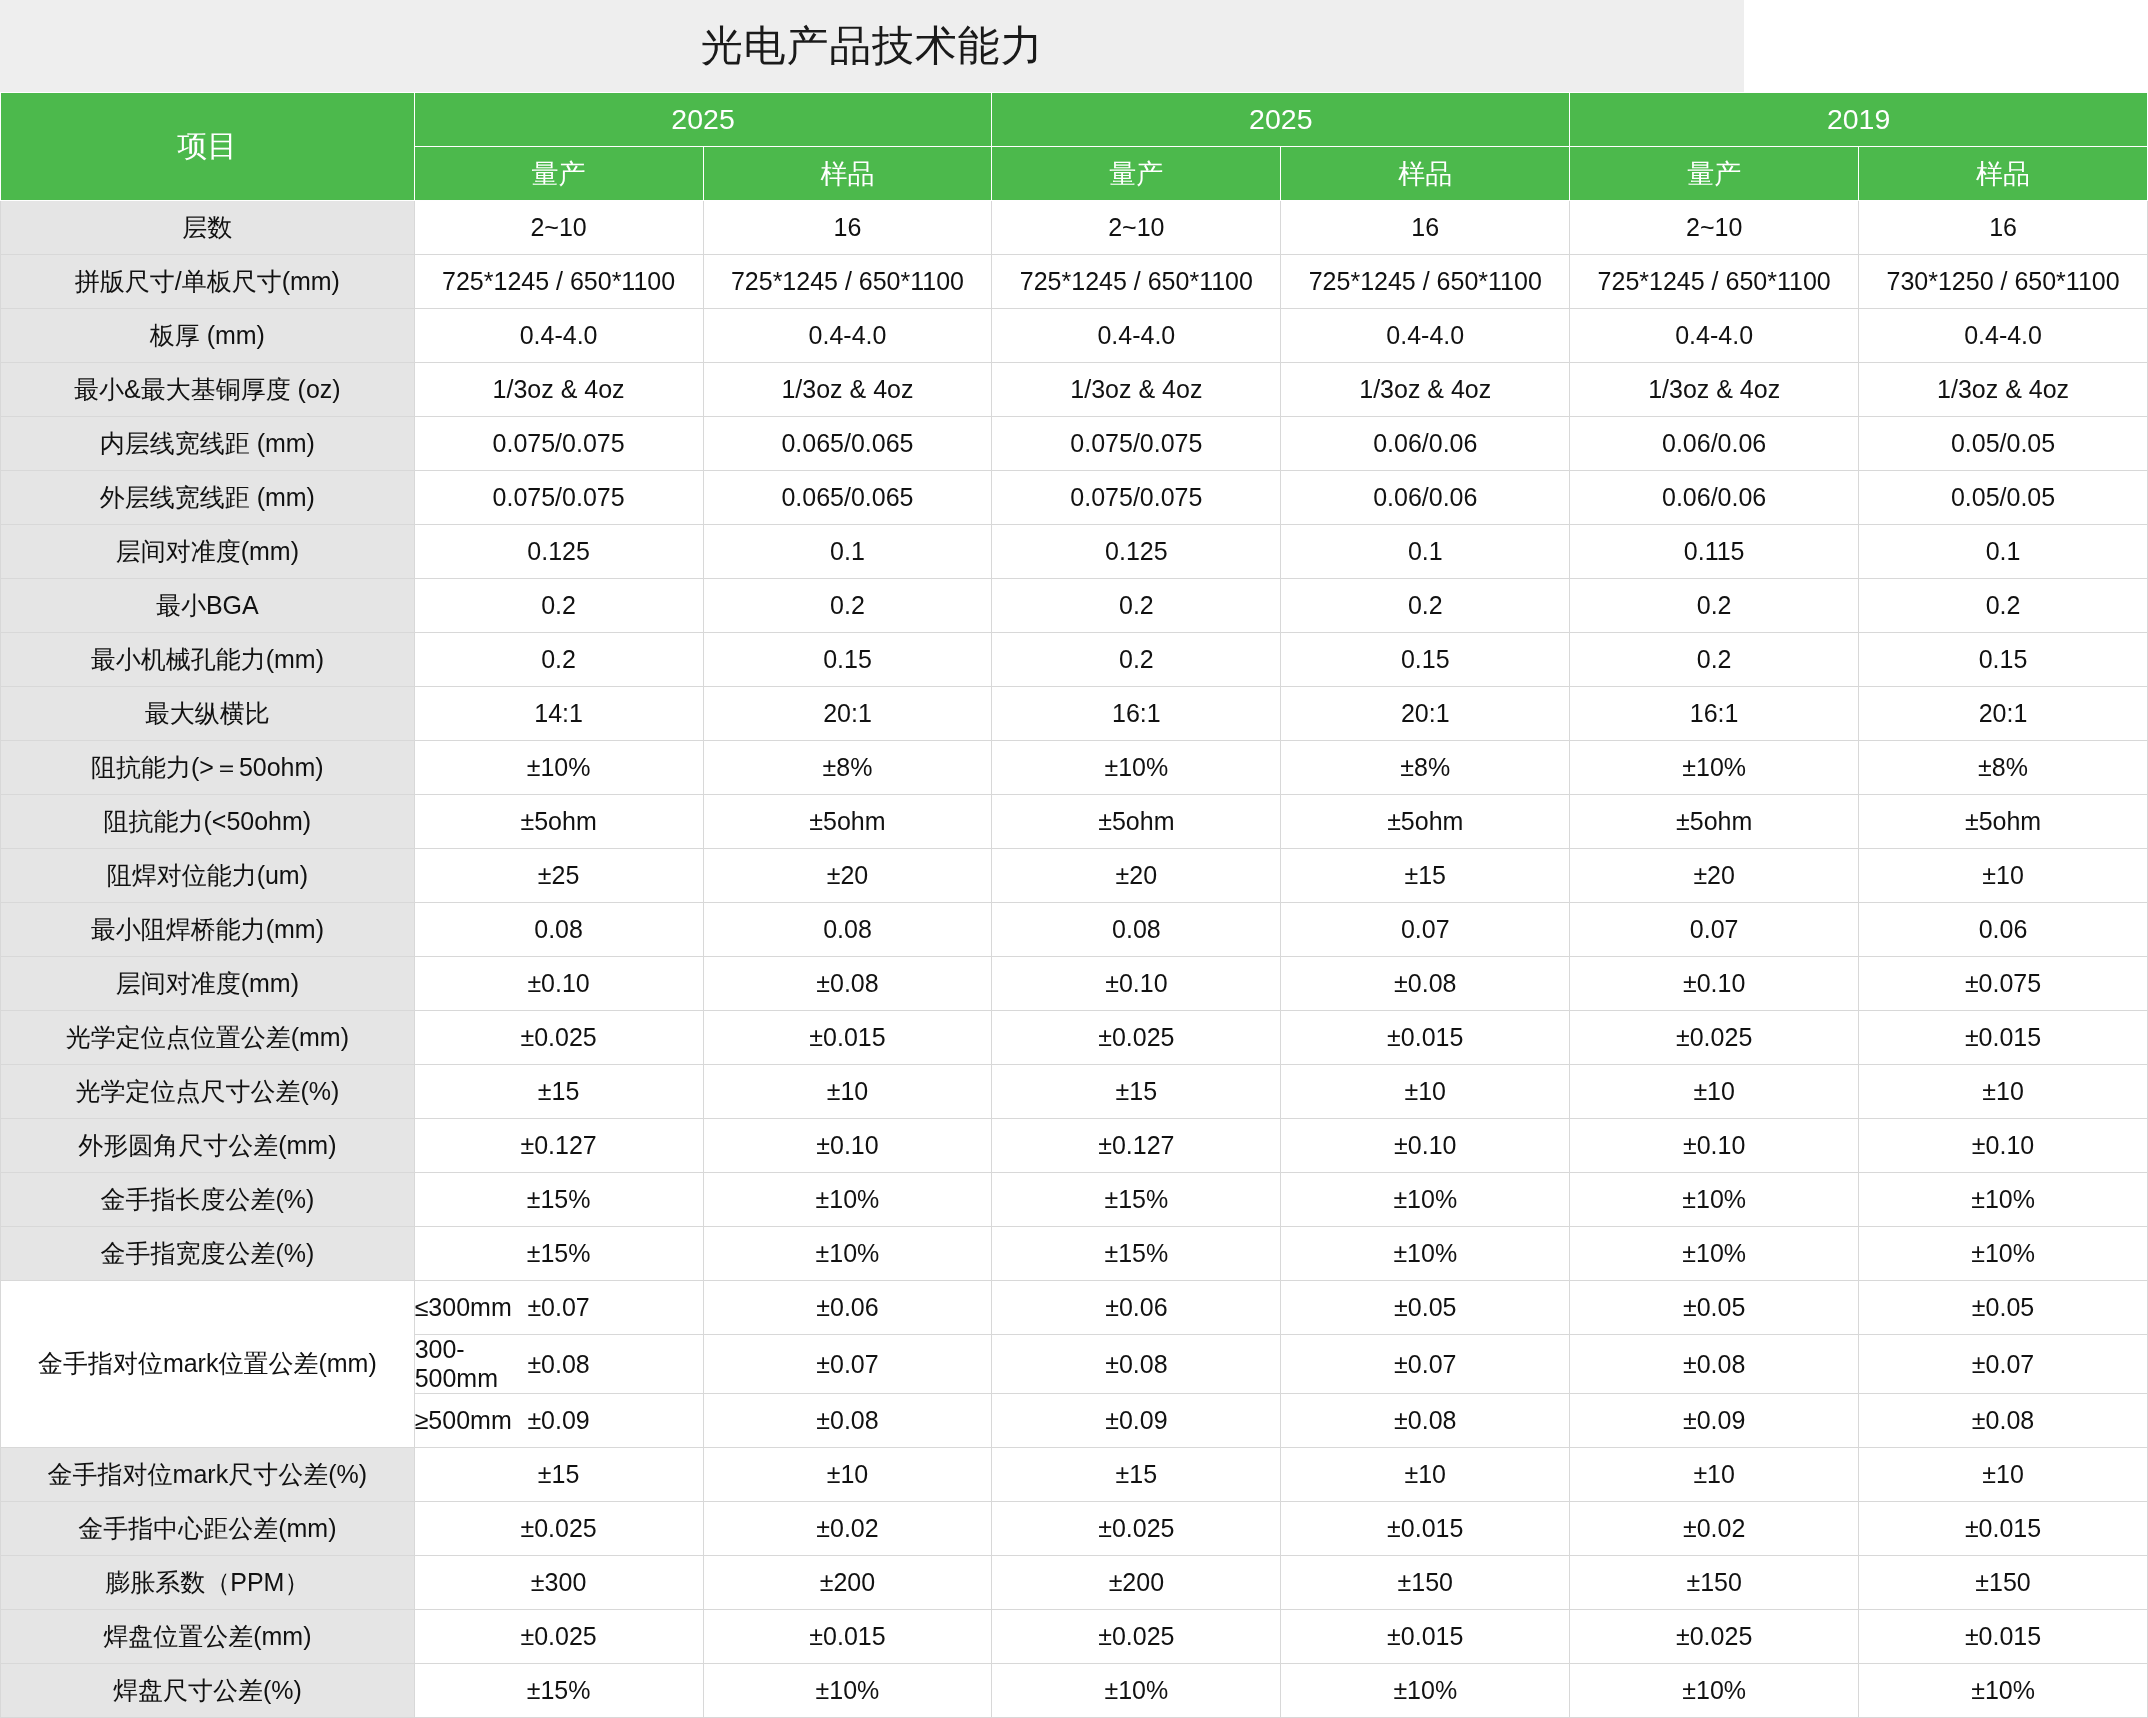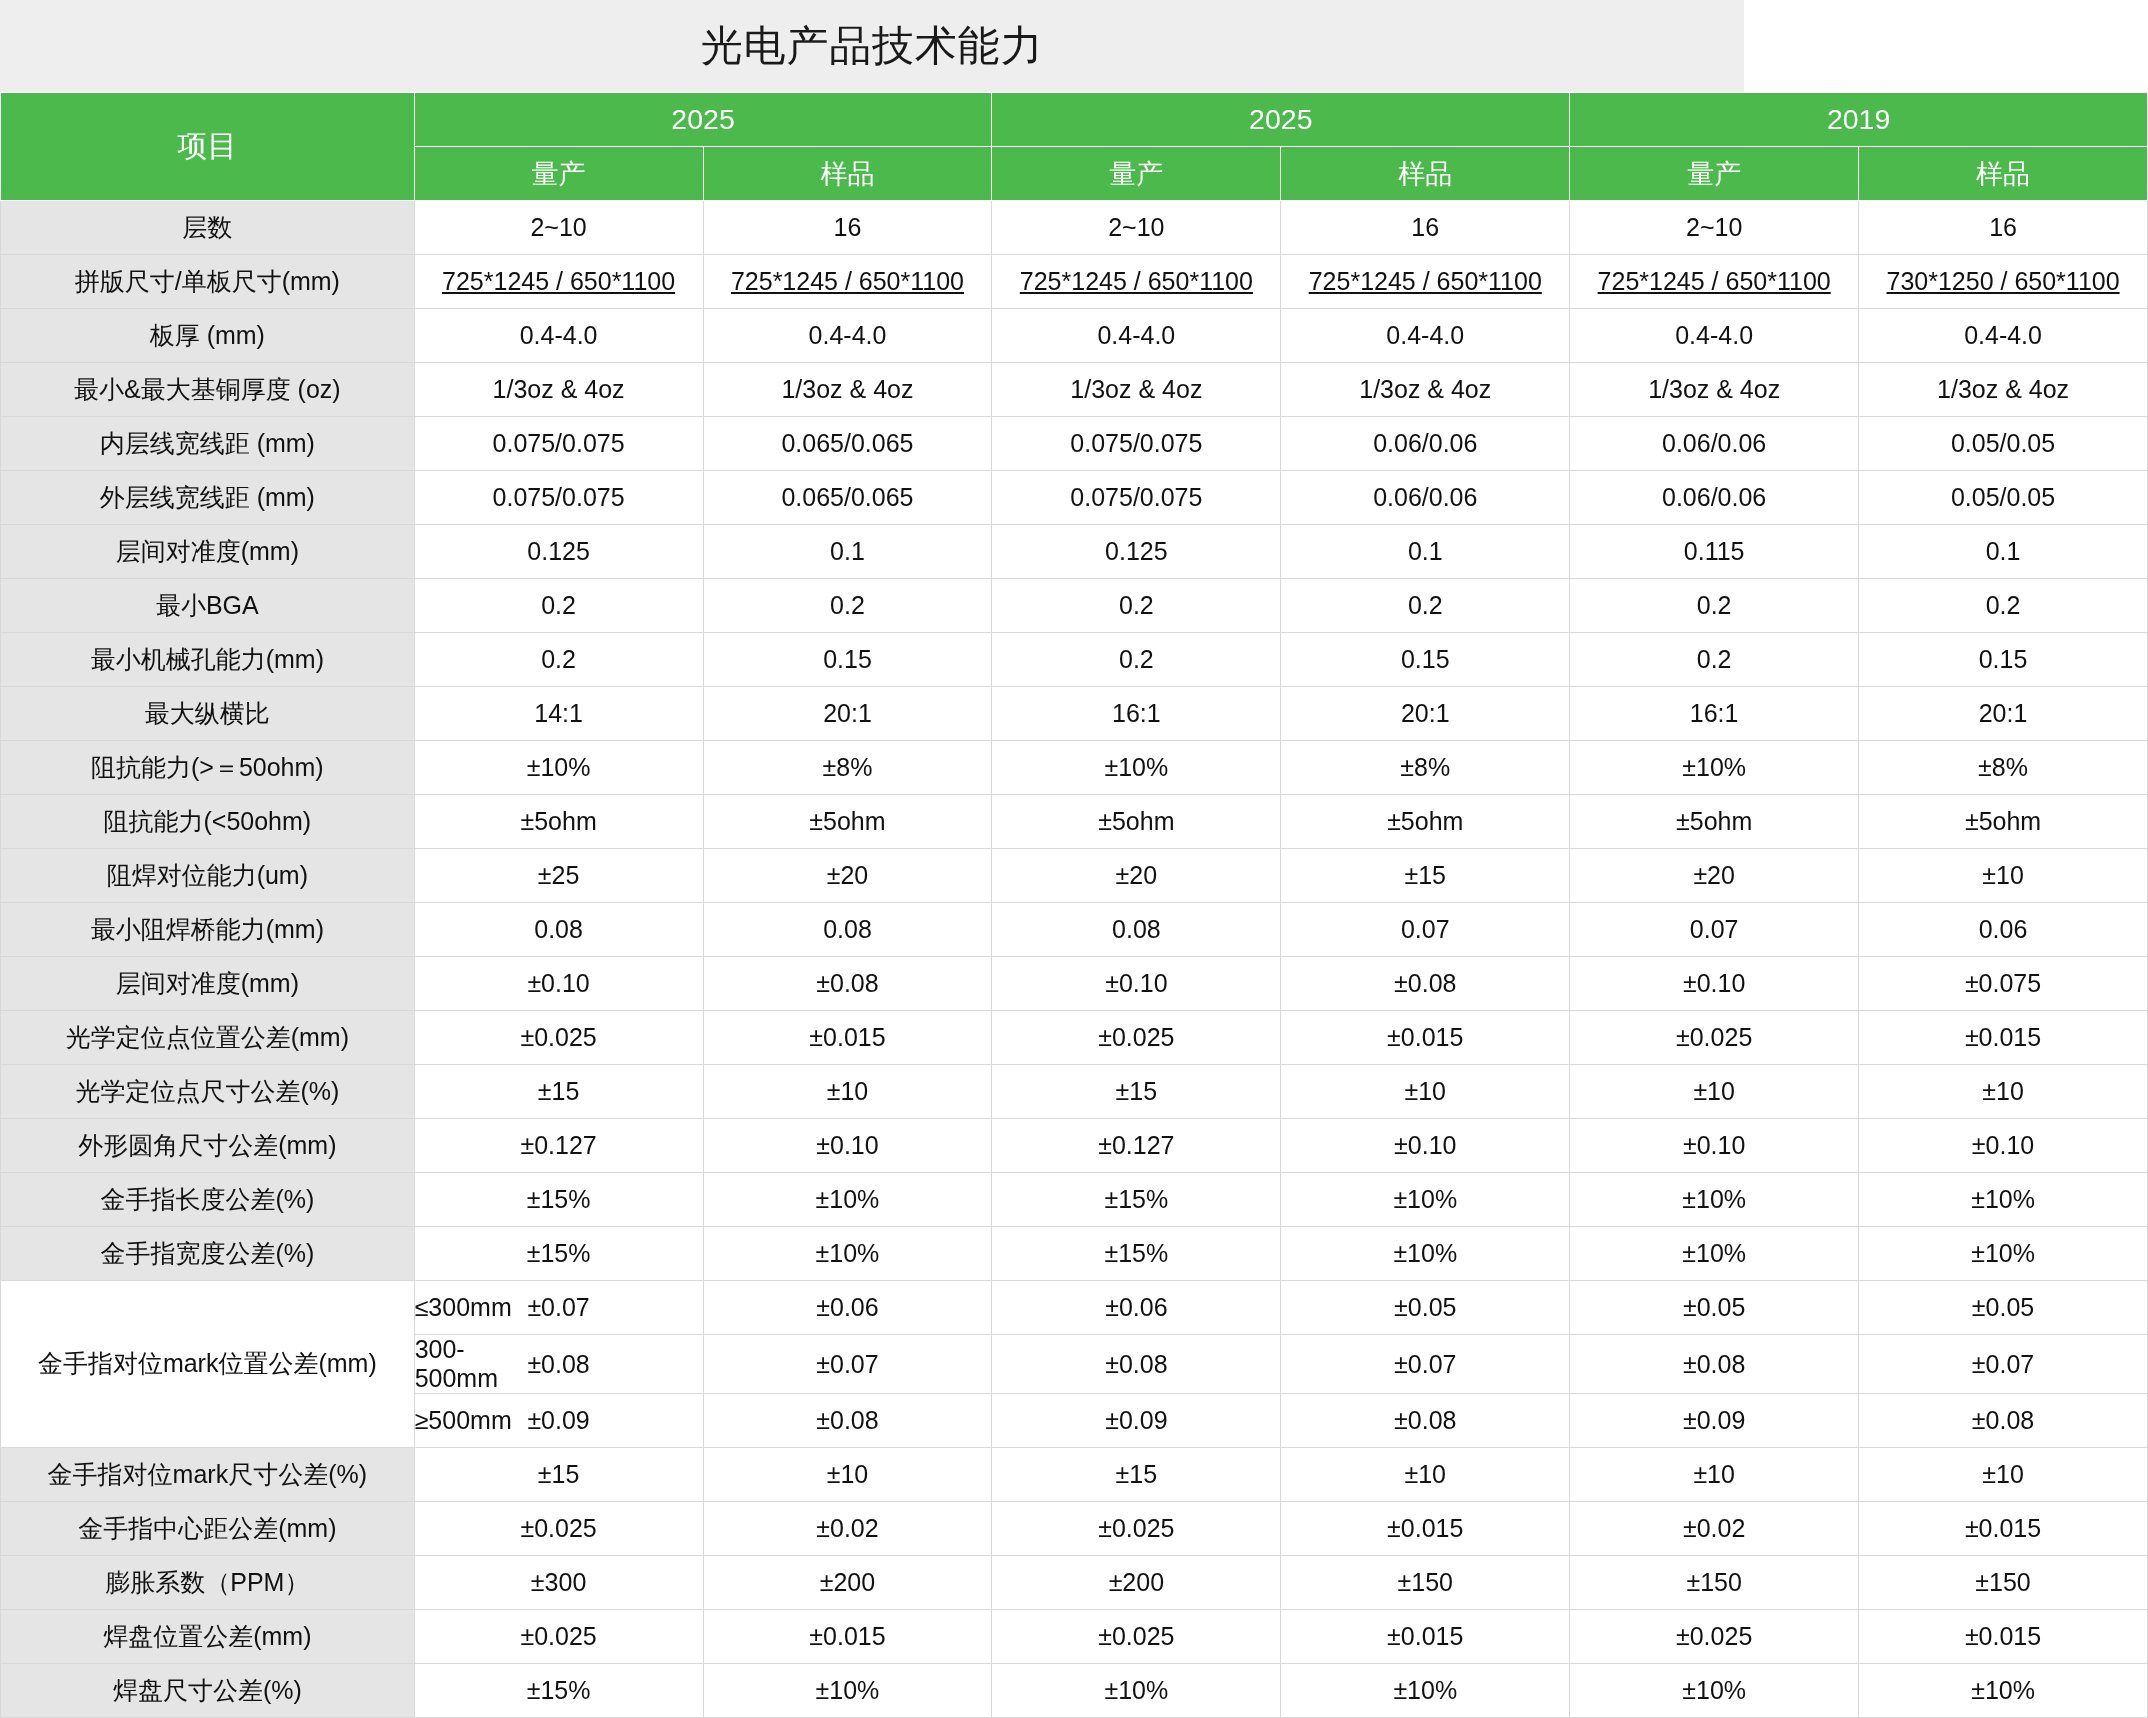--- a/index.html
+++ b/index.html
@@ -74,21 +74,21 @@
     padding-left: 8.4px;
     line-height: 1.35;
     margin-left: 24px;
   }
   .sub-label {
     font-size: 25px;
     text-align: center;
   }
   col.c-item { width: 252px; }
   col.c-val  { width: 176px; }
-  .nowrap { white-space: nowrap; text-decoration: underline; }
+  .nowrap { white-space: nowrap; }
 </style>
 </head>
 <body>
 
 <div id="page">
 
   <div class="title-bar">
     <div class="title">光电产品技术能力</div>
   </div>
 

